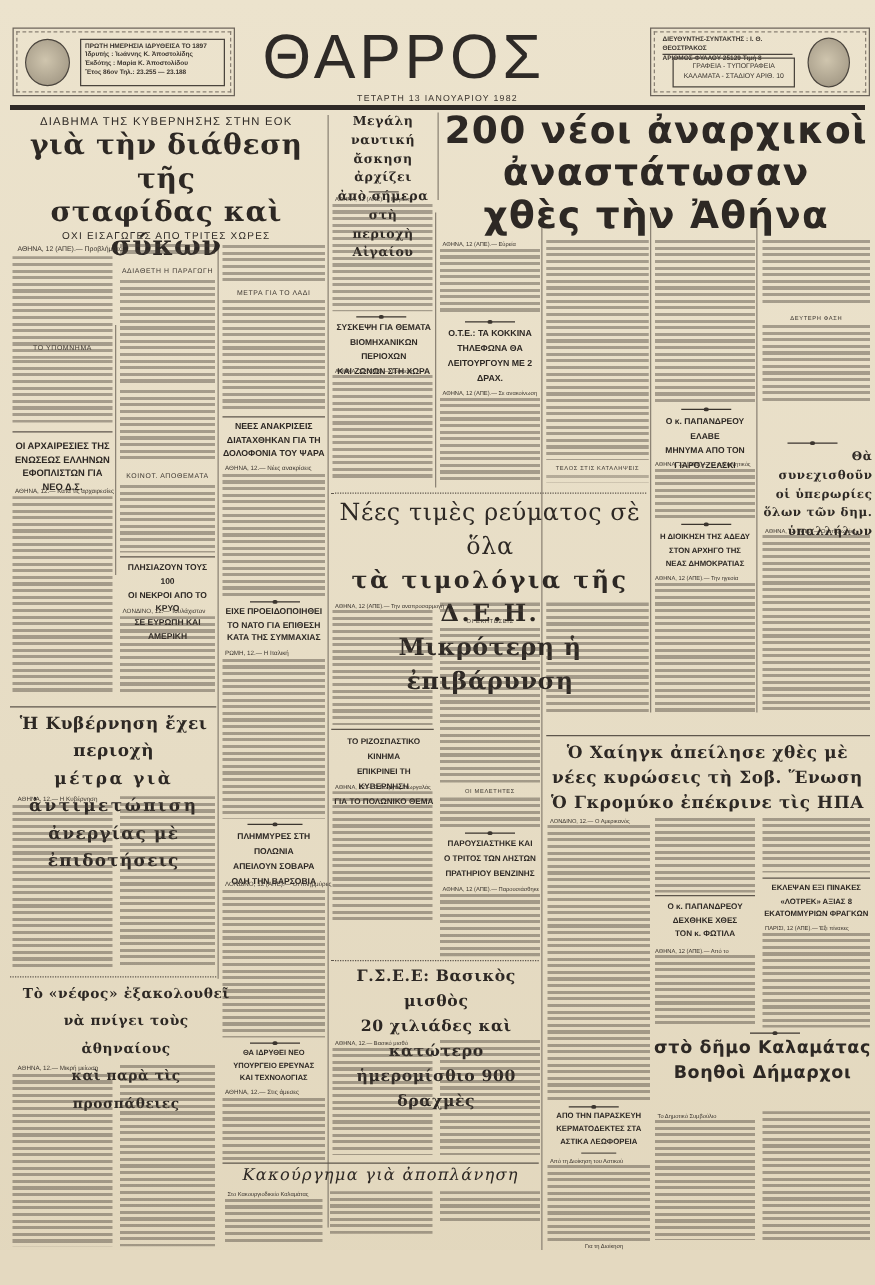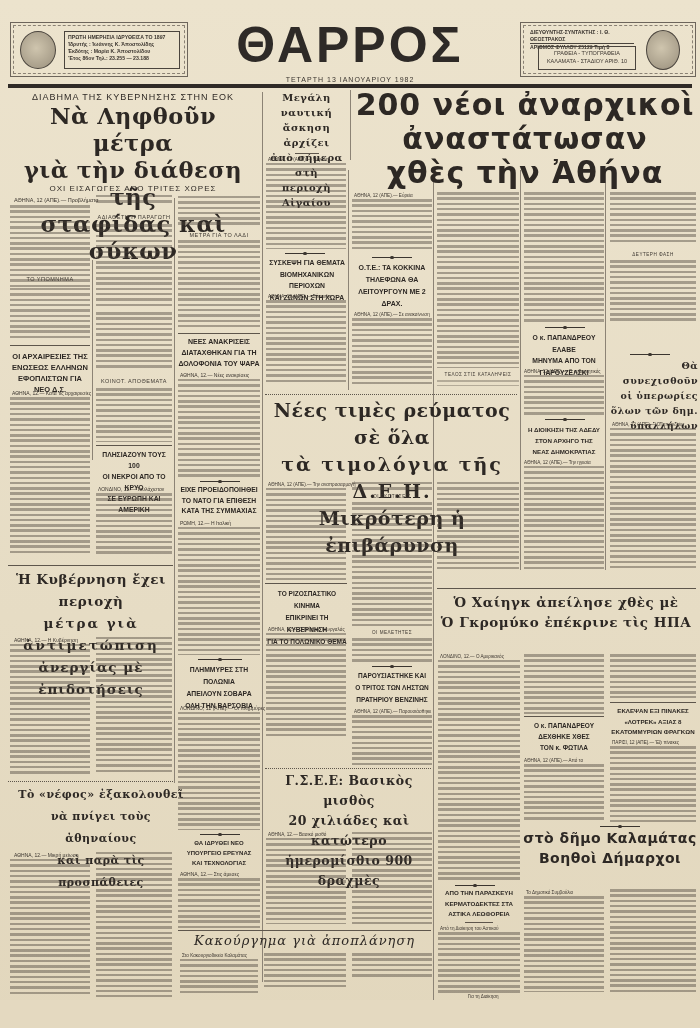--- a/index.html
+++ b/index.html
@@ -4,21 +4,21 @@
 <style>
   html,body{margin:0;padding:0;}
   body{width:700px;height:1028px;background:#e9dfc8;overflow:hidden;position:relative;font-family:"DejaVu Serif",serif;color:#2b2622;}
   .paper{position:absolute;left:0;top:0;width:700px;height:1028px;background:linear-gradient(180deg,#ece3cd 0%,#e6dcc4 60%,#e2d7bd 100%);}
   .bottom-strip{position:absolute;left:0;top:1000px;width:700px;height:28px;background:#e4d9c0;}
   
   .mbox{position:absolute;border:1px solid #6d655b;padding:2px;}
   .mbox .inner{border:1px dashed #8a8174;width:100%;height:100%;box-sizing:border-box;position:relative;}
   .coin{position:absolute;border-radius:50%;border:1.5px solid #4a443d;background:radial-gradient(circle at 45% 45%,#cfc5ae 0%,#a99f8b 70%,#8a8070 100%);}
   .infobox{position:absolute;border:1px solid #4a443d;font-family:"Liberation Sans",sans-serif;font-size:5.2px;line-height:7px;padding:2px 3px;font-weight:bold;color:#3b352f;}
-  .title{position:absolute;left:210px;top:20px;width:280px;text-align:center;font-family:"Liberation Sans",sans-serif;font-weight:bold;font-size:50px;letter-spacing:3px;color:#2e2a27;line-height:50px;}
+  .title{position:absolute;left:210px;top:20px;width:280px;text-align:left;font-family:"Liberation Sans",sans-serif;font-weight:normal;font-size:50px;letter-spacing:3px;color:#2e2a27;line-height:50px;}
   .date{position:absolute;left:210px;top:76px;width:280px;text-align:center;font-family:"Liberation Sans",sans-serif;font-size:7px;letter-spacing:1px;color:#3b352f;}
   .rule-thick{position:absolute;height:4px;background:#2f2a26;}
   .rule{position:absolute;height:1px;background:#5e564c;}
   .vrule{position:absolute;width:1px;background:#8c8375;}
   .dotted{position:absolute;height:0;border-top:1px dotted #5e564c;}
   
   .kicker{position:absolute;font-family:"Liberation Sans",sans-serif;font-size:10px;letter-spacing:1px;text-align:center;color:#2f2a26;}
   .hl{position:absolute;font-family:"DejaVu Serif",serif;font-weight:bold;color:#2d2824;text-align:center;letter-spacing:0.5px;}
   .hl-it{font-style:italic;font-weight:normal;}
   .cond{position:absolute;font-family:"Liberation Sans",sans-serif;font-weight:bold;text-align:center;color:#2d2824;transform-origin:top center;}
@@ -72,21 +72,20 @@
 <div class="vrule" style="left:174px;top:198px;height:585px;"></div>
 <div class="vrule" style="left:262px;top:92px;height:890px;"></div>
 <div class="vrule" style="left:348px;top:170px;height:220px;"></div>
 <div class="vrule" style="left:433px;top:170px;height:830px;"></div>
 <div class="vrule" style="left:520px;top:170px;height:400px;"></div>
 <div class="vrule" style="left:605px;top:170px;height:400px;"></div>
 
 <div>
   <div class="kicker" style="left:8px;top:92px;width:250px;font-size:9px;">ΔΙΑΒΗΜΑ ΤΗΣ ΚΥΒΕΡΝΗΣΗΣ ΣΤΗΝ ΕΟΚ</div>
   <div class="hl" style="left:6px;top:103px;width:254px;font-size:22.5px;line-height:27px;">
-    <div>Νὰ Ληφθοῦν μέτρα</div>
     <div>γιὰ τὴν διάθεση τῆς</div>
     <div>σταφίδας καὶ σύκων</div>
   </div>
   <div class="kicker" style="left:8px;top:184px;width:250px;font-size:8px;">ΟΧΙ ΕΙΣΑΓΩΓΕΣ ΑΠΟ ΤΡΙΤΕΣ ΧΩΡΕΣ</div>
   <div class="lead" style="left:14px;top:197px;">ΑΘΗΝΑ, 12 (ΑΠΕ).— Προβλήματα</div>
   <div class="txt" style="left:10px;top:205px;width:80px;height:82px;"></div>
   <div class="sub" style="left:10px;top:276px;width:80px;">ΤΟ ΥΠΟΜΝΗΜΑ</div>
   <div class="txt" style="left:10px;top:288px;width:80px;height:50px;"></div>
   <div class="txt" style="left:96px;top:195px;width:76px;height:10px;"></div>
   <div class="sub" style="left:96px;top:214px;width:76px;">ΑΔΙΑΘΕΤΗ Η ΠΑΡΑΓΩΓΗ</div>
@@ -260,21 +259,21 @@
     <div>ὅλων τῶν δημ.</div>
     <div>ὑπαλλήλων</div>
   </div>
   <div class="lead" style="left:612px;top:422px;font-size:4.6px;">ΑΘΗΝΑ, 12 (ΑΠΕ).— Οι υπερωρίες</div>
   <div class="txt" style="left:610px;top:428px;width:86px;height:140px;"></div>
 </div>
 
 <div class="dotted" style="left:265px;top:394px;width:252px;"></div>
 <div>
   <div class="hl" style="left:263px;top:397px;width:258px;font-size:19px;line-height:27px;font-weight:normal;">
-    <div style="font-weight:bold;">Νέες τιμὲς ρεύματος σὲ ὅλα</div>
+    <div style="font-weight:normal;">Νέες τιμὲς ρεύματος σὲ ὅλα</div>
     <div style="font-weight:bold;letter-spacing:2px;">τὰ τιμολόγια τῆς Δ.Ε.Η.</div>
     <div style="font-weight:bold;">Μικρότερη ἡ ἐπιβάρυνση</div>
   </div>
   <div class="lead" style="left:268px;top:482px;font-size:4.6px;">ΑΘΗΝΑ, 12 (ΑΠΕ).— Την αναπροσαρμογή</div>
   <div class="txt" style="left:266px;top:488px;width:80px;height:92px;"></div>
   <div class="txt" style="left:352px;top:482px;width:80px;height:10px;"></div>
   <div class="sub" style="left:352px;top:494px;width:80px;font-size:4.6px;">ΟΙ ΕΚΠΤΩΣΕΙΣ</div>
   <div class="txt" style="left:352px;top:502px;width:80px;height:124px;"></div>
   <div class="sub" style="left:352px;top:630px;width:80px;font-size:4.6px;">ΟΙ ΜΕΛΕΤΗΤΕΣ</div>
   <div class="txt" style="left:352px;top:638px;width:80px;height:24px;"></div>
@@ -311,20 +310,21 @@
     <span>ΠΡΑΤΗΡΙΟΥ ΒΕΝΖΙΝΗΣ</span>
   </div>
   <div class="lead" style="left:354px;top:709px;font-size:4.6px;">ΑΘΗΝΑ, 12 (ΑΠΕ).— Παρουσιάσθηκε</div>
   <div class="txt" style="left:352px;top:715px;width:80px;height:50px;"></div>
 </div>
 
 <div class="rule" style="left:437px;top:588px;width:259px;"></div>
 <div>
   <div class="hl" style="left:435px;top:592px;width:262px;font-size:13.5px;line-height:20px;">
     <div>Ὁ Χαίηγκ ἀπείλησε χθὲς μὲ</div>
+    <div>νέες κυρώσεις τὴ Σοβ. Ἕνωση</div>
     <div>Ὁ Γκρομύκο ἐπέκρινε τὶς ΗΠΑ</div>
   </div>
   <div class="lead" style="left:440px;top:654px;font-size:4.6px;">ΛΟΝΔΙΝΟ, 12.— Ο Αμερικανός</div>
   <div class="txt" style="left:438px;top:660px;width:82px;height:222px;"></div>
   <div class="txt" style="left:524px;top:654px;width:80px;height:60px;"></div>
   <div class="txt" style="left:610px;top:654px;width:86px;height:44px;"></div>
 </div>
 
 <div class="rule" style="left:610px;top:702px;width:86px;"></div>
 <div>

